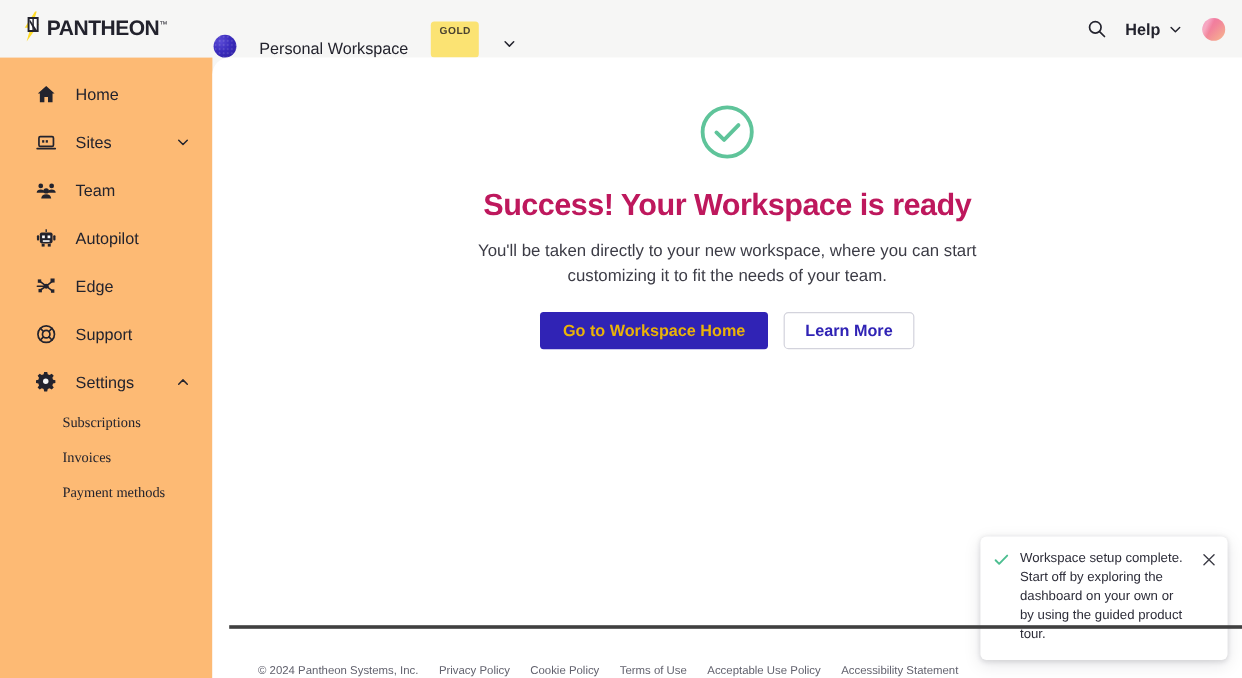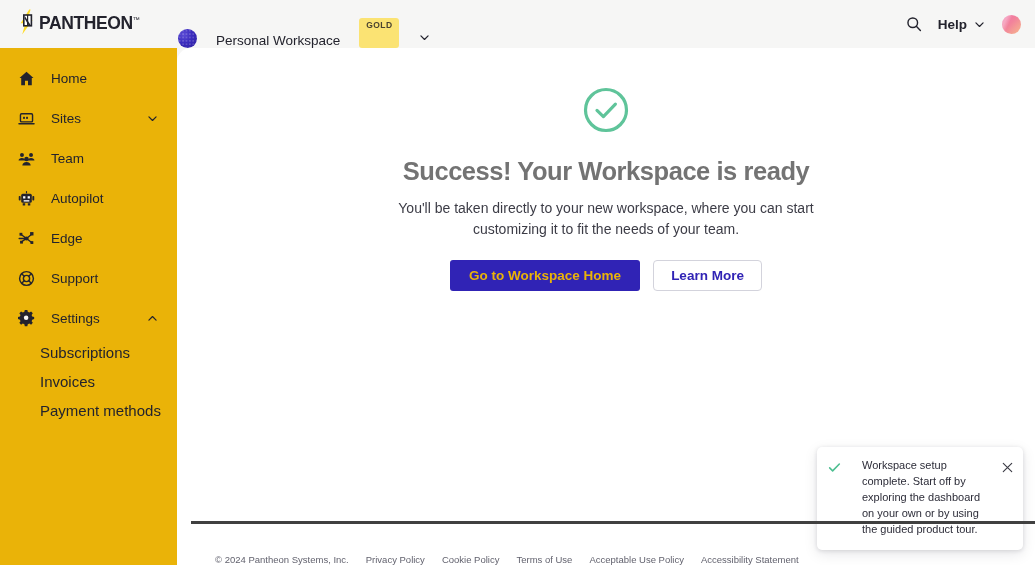--- a/index.html
+++ b/index.html
@@ -124,22 +124,23 @@
     inset: 0;
     background: linear-gradient(115deg, rgba(255,255,255,.35) 0 22%, transparent 40%);
   }
 
   
   .sidebar {
     position: absolute;
     top: 48px; left: 0;
     width: 177px;
     height: 517px;
-    background: #eab308;
+    background: #fdba74;
     padding-top: 10px;
+    padding-left: 12px;
   }
   .nav-item {
     display: flex;
     align-items: center;
     height: 40px;
     padding: 0 18px 0 18px;
     gap: 16px;
     cursor: pointer;
     position: relative;
   }
@@ -162,23 +163,24 @@
     align-items: center;
   }
   .sub-item {
     display: flex;
     align-items: center;
     height: 29px;
     padding-left: 40px;
     cursor: pointer;
   }
   .sub-label {
-    font-size: 15px;
-    color: #23232d;
-    white-space: nowrap;
+    font-size: 12px;
+    color: #23232d;
+    white-space: nowrap;
+    font-family: Liberation Serif, serif;
   }
 
   
   .main {
     position: absolute;
     top: 48px; left: 177px;
     width: 858px;
     height: 517px;
     background: #ffffff;
     border-top-left-radius: 14px;
@@ -192,21 +194,21 @@
     align-items: center;
   }
   .check-circle {
     width: 48px; height: 48px;
     margin-bottom: 23px;
   }
   .hero-title {
     font-size: 25.5px;
     font-weight: bold;
     letter-spacing: -0.45px;
-    color: #737373;
+    color: #be185d;
     text-align: center;
   }
   .hero-sub {
     margin-top: 12px;
     width: 470px;
     text-align: center;
     font-size: 14px;
     line-height: 1.5;
     color: #3c3c46;
   }
@@ -256,21 +258,20 @@
     display: flex;
     gap: 9px;
   }
   .toast-check { flex: none; margin-top: 2px; }
   .toast-text {
     font-size: 11px;
     line-height: 1.45;
     color: #2c2c38;
     flex: 1;
     padding-right: 2px;
-    margin-left: 12px;
   }
   .toast-close {
     flex: none;
     margin-top: 1px;
     cursor: pointer;
     width: 11px; height: 11px;
   }
 
   
   .footer {

